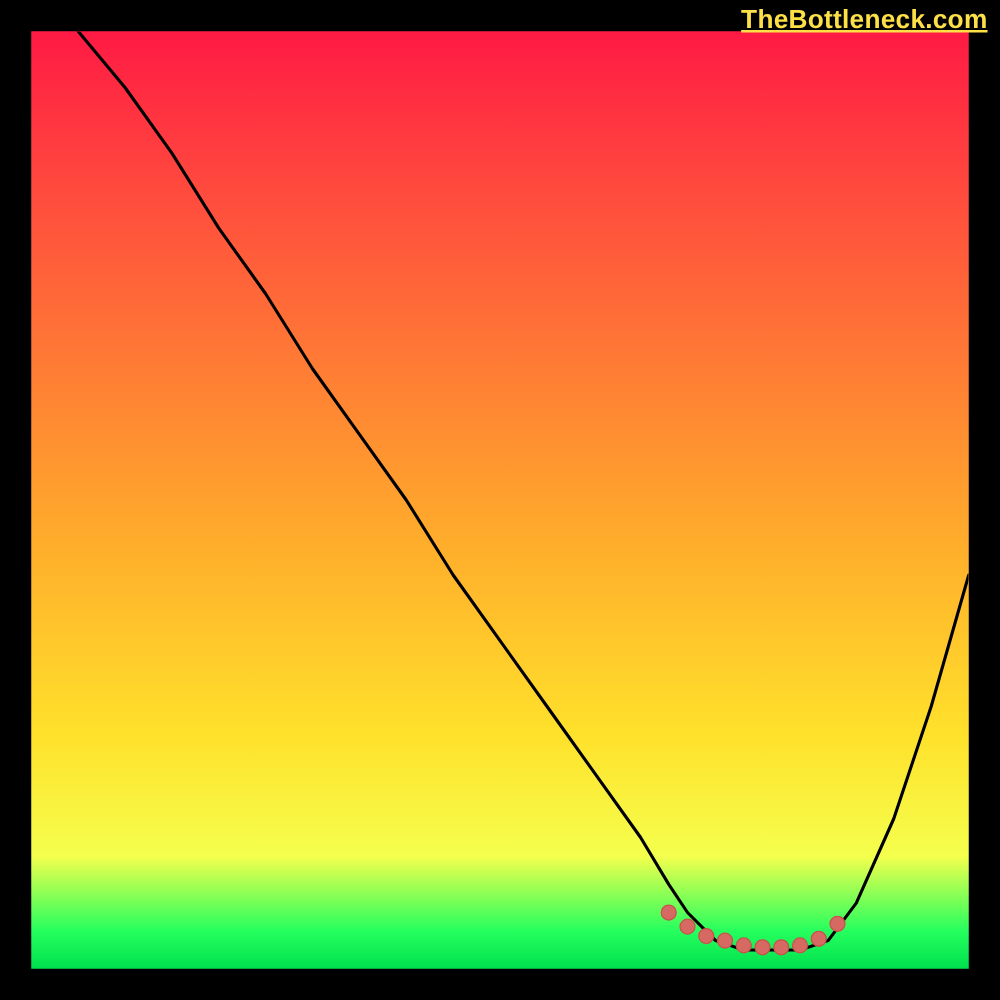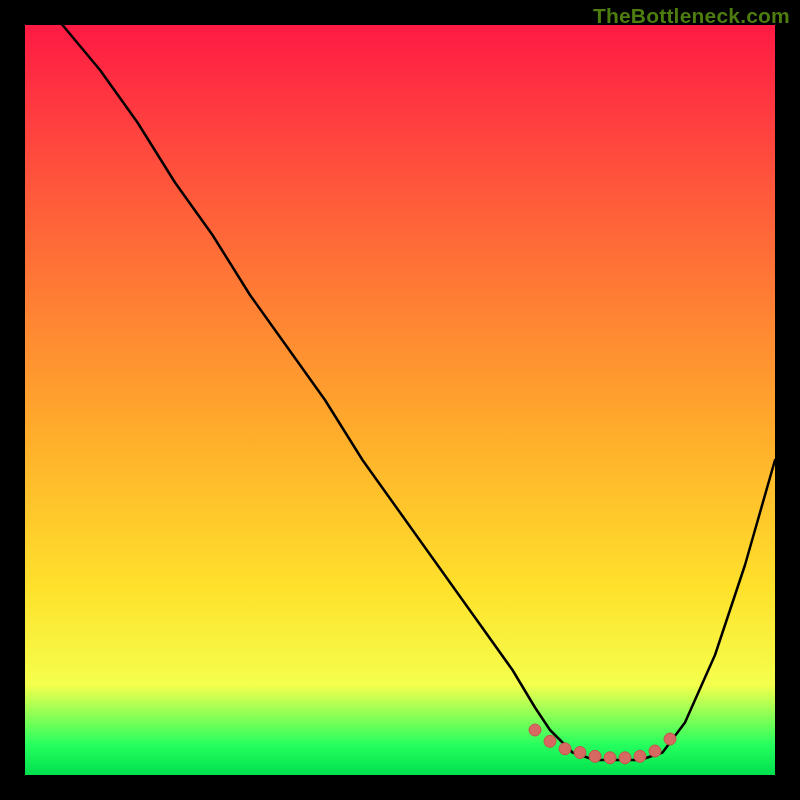--- a/index.html
+++ b/index.html
@@ -32,25 +32,26 @@
       #ffe12b 75%,
       #f4ff4d 88%,
       #25ff5e 96%,
       #00e04e 100%
     );
   }
   .watermark {
     position: absolute;
     top: 4px;
     right: 10px;
-    color: #4d7c0f;
+    color: #fde047;
     font-size: 21px;
     font-weight: 600;
     letter-spacing: 0.2px;
     user-select: none;
+    text-decoration: underline;
   }
   svg.curve {
     position: absolute;
     inset: 0;
     width: 100%;
     height: 100%;
   }
 </style>
 </head>
 <body>

